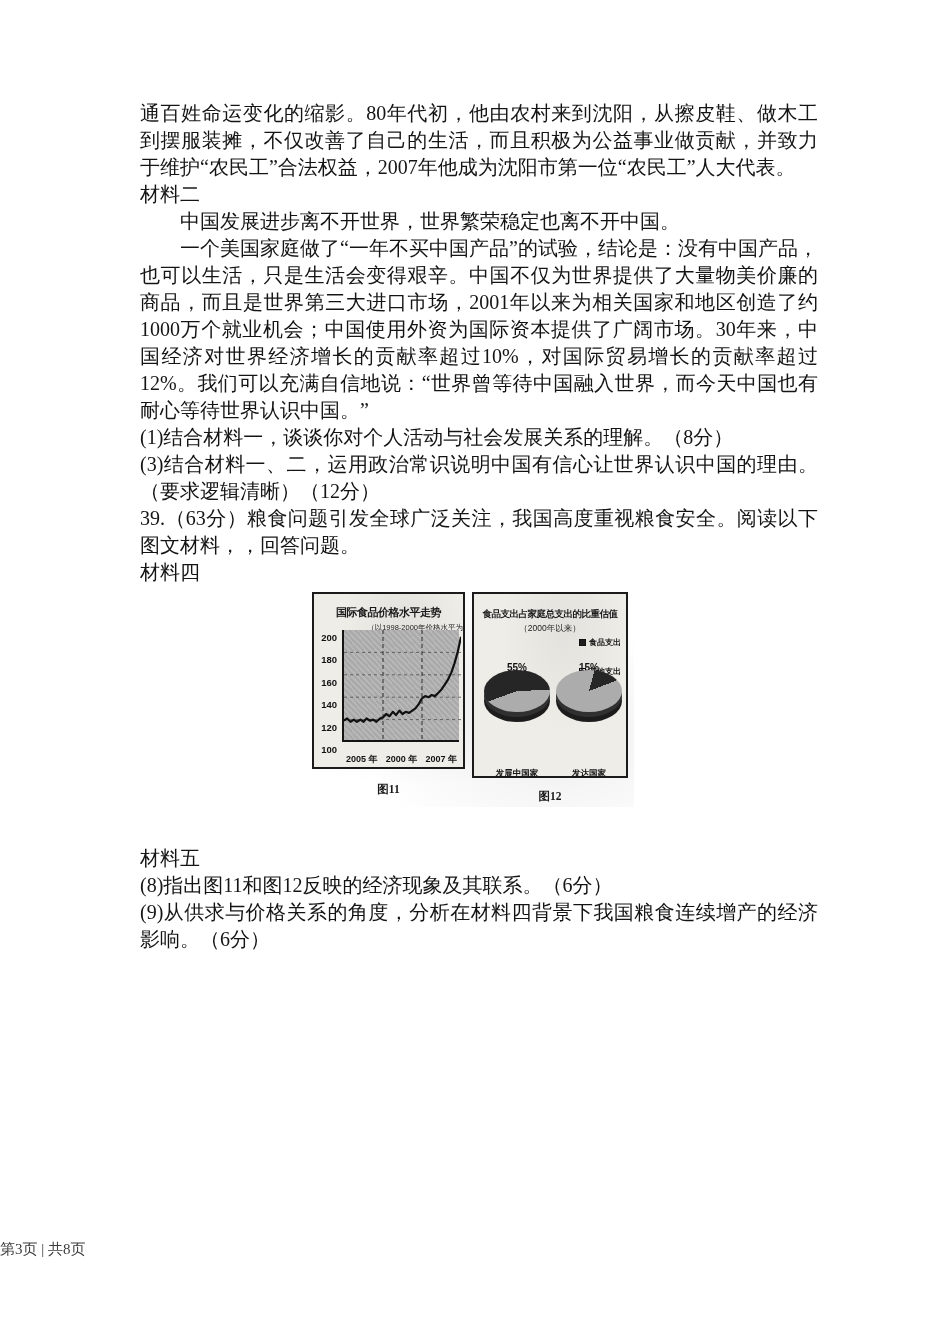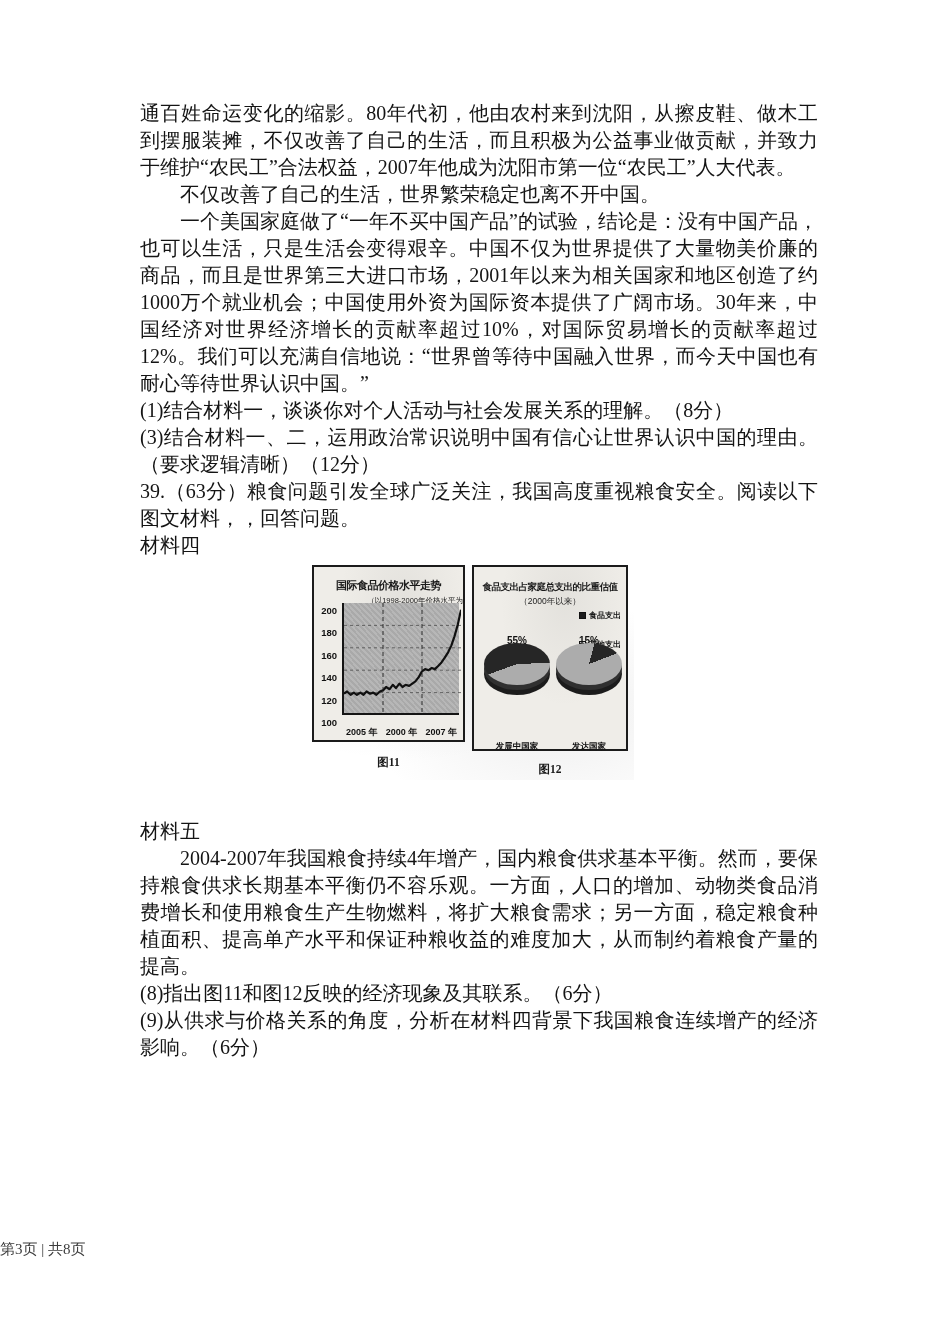--- a/index.html
+++ b/index.html
@@ -84,21 +84,22 @@
     font-size:15px; color:#3c3c3c; font-family:"Liberation Serif","DejaVu Serif",serif;
   }
 </style>
 </head>
 <body>
 
 <div class="page">
   <div class="content">
 
     <p>通百姓命运变化的缩影。80年代初，他由农村来到沈阳，从擦皮鞋、做木工到摆服装摊，不仅改善了自己的生活，而且积极为公益事业做贡献，并致力于维护“农民工”合法权益，2007年他成为沈阳市第一位“农民工”人大代表。</p>
-    <p class="indent">不仅改善了自己的生活，世界繁荣稳定也离不开中国。</p>
+    <p>材料二</p>
+    <p class="indent">中国发展进步离不开世界，世界繁荣稳定也离不开中国。</p>
     <p class="indent">一个美国家庭做了“一年不买中国产品”的试验，结论是：没有中国产品，也可以生活，只是生活会变得艰辛。中国不仅为世界提供了大量物美价廉的商品，而且是世界第三大进口市场，2001年以来为相关国家和地区创造了约1000万个就业机会；中国使用外资为国际资本提供了广阔市场。30年来，中国经济对世界经济增长的贡献率超过10%，对国际贸易增长的贡献率超过12%。我们可以充满自信地说：“世界曾等待中国融入世界，而今天中国也有耐心等待世界认识中国。”</p>
     <p>(1)结合材料一，谈谈你对个人活动与社会发展关系的理解。（8分）</p>
     <p class="mt-line2">(3)结合材料一、二，运用政治常识说明中国有信心让世界认识中国的理由。（要求逻辑清晰）（12分）</p>
     <p class="mt-big">39.（63分）粮食问题引发全球广泛关注，我国高度重视粮食安全。阅读以下图文材料，，回答问题。</p>
     <p>材料四</p>
 
     <div class="figure-wrap">
 
       <div class="figbox" id="fig11-box">
         <div class="fig-title" id="fig11-title">国际食品价格水平走势</div>
@@ -159,19 +160,18 @@
           <div class="pie-top" style="background: conic-gradient(from 15deg, rgb(38, 38, 38) 0deg, rgb(38, 38, 38) 15%, rgb(172, 172, 172) 15%, rgb(172, 172, 172) 100%);"></div>
         </div>
 
         <div class="pie-country" id="country-0">发展中国家</div>
         <div class="pie-country" id="country-1">发达国家</div>
       </div>
       <div class="fig-caption" id="fig12-caption">图12</div>
     </div>
 
     <p style="margin-top:38px">材料五</p>
-    <p class="indent">2004-2007年我国粮食持续4年增产，国内粮食供求基本平衡。然而，要保持粮食供求长期基本平衡仍不容乐观。一方面，人口的增加、动物类食品消费增长和使用粮食生产生物燃料，将扩大粮食需求；另一方面，稳定粮食种植面积、提高单产水平和保证种粮收益的难度加大，从而制约着粮食产量的提高。</p>
     <p class="mt-line">(8)指出图11和图12反映的经济现象及其联系。（6分）</p>
     <p class="mt-line2">(9)从供求与价格关系的角度，分析在材料四背景下我国粮食连续增产的经济影响。（6分）</p>
   </div>
 
   <div class="page-footer">第3页 | 共8页</div>
 </div>
 
 </body></html>

